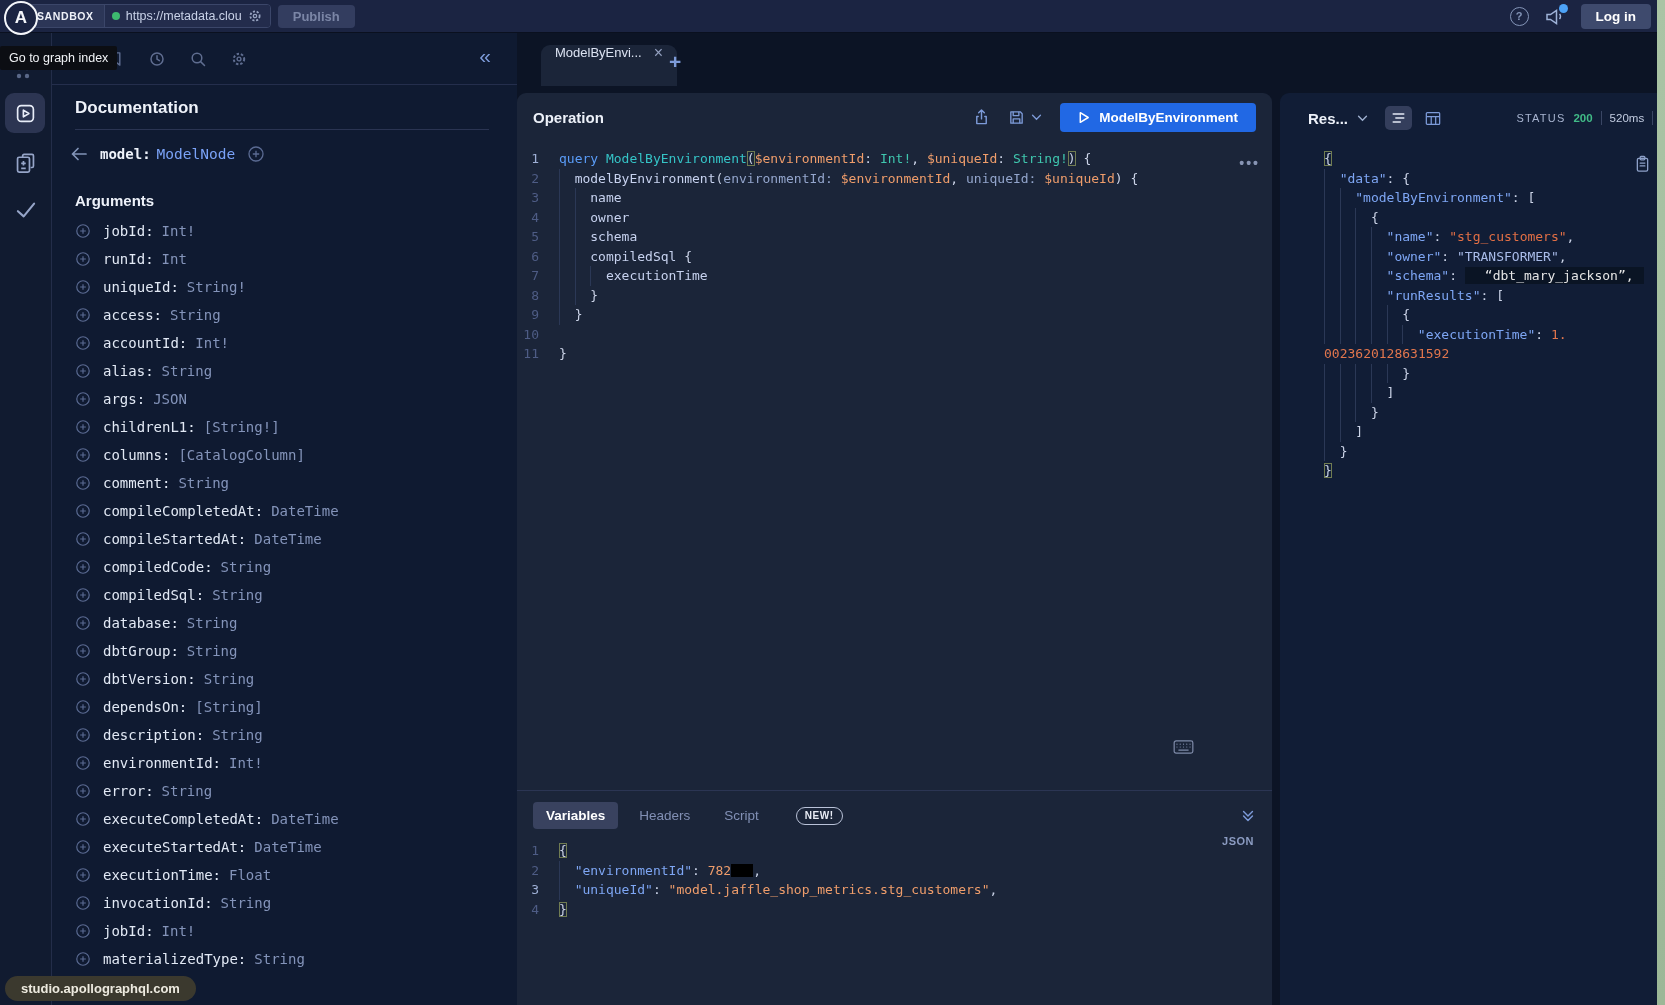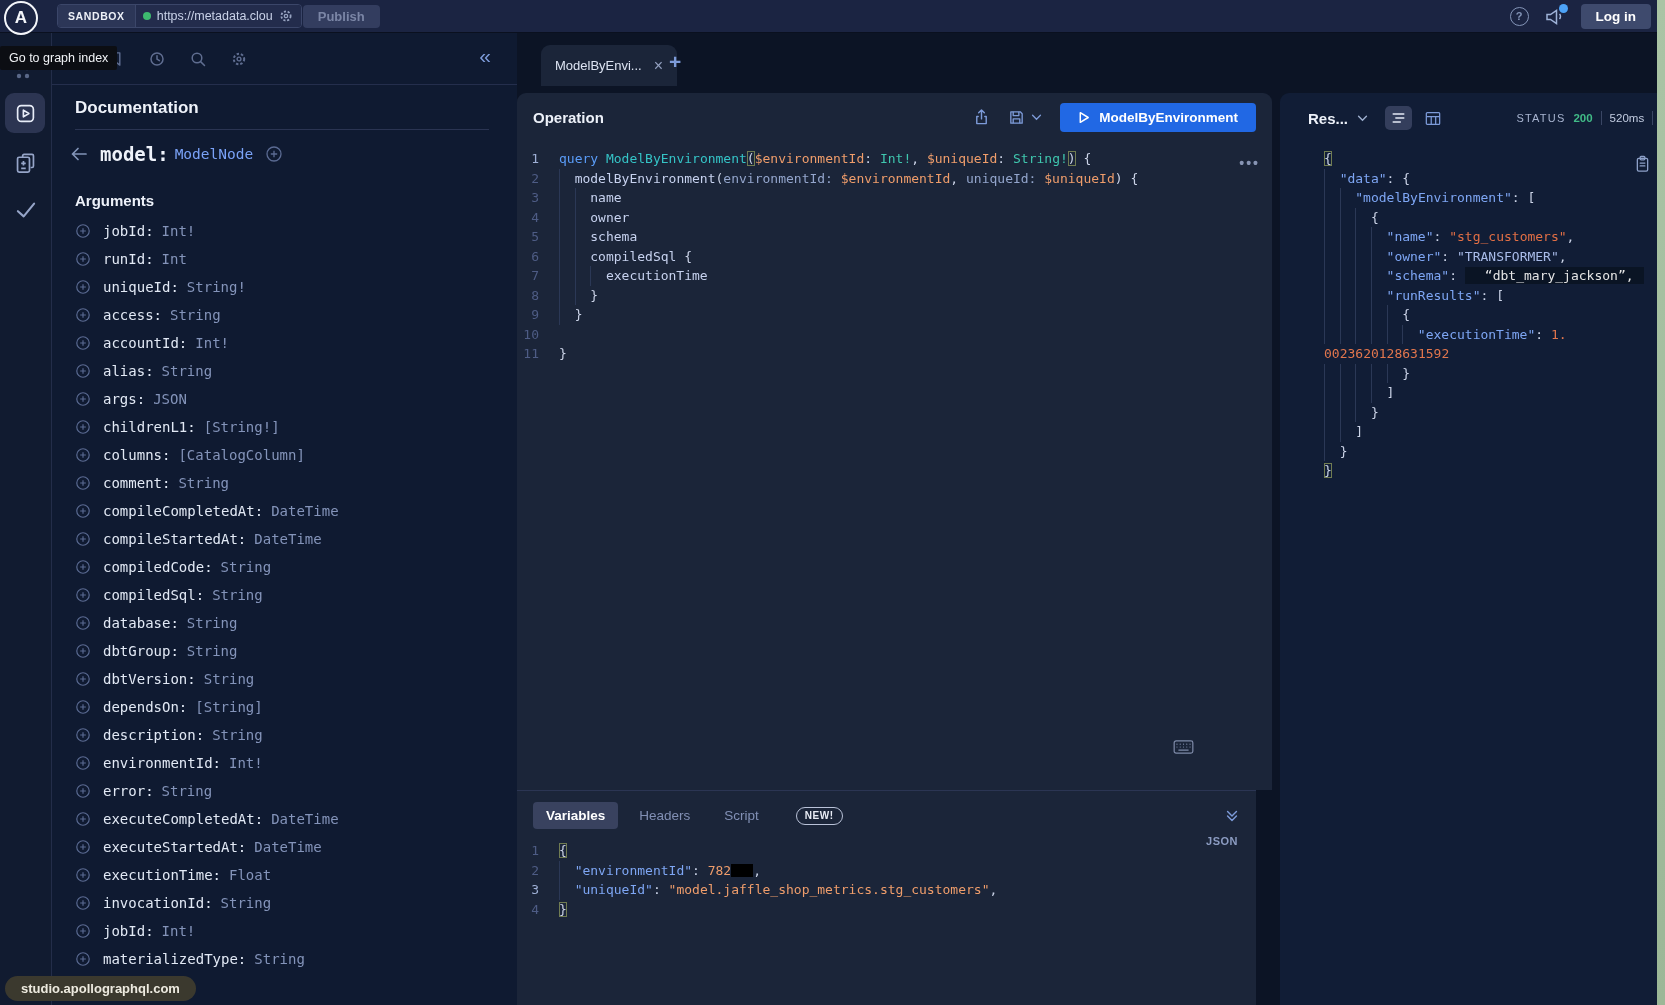--- a/index.html
+++ b/index.html
@@ -2,26 +2,26 @@
 <html><head>
 <meta charset="utf-8">
 <style>
   *{margin:0;padding:0;box-sizing:border-box}
   html,body{width:1665px;height:1005px;overflow:hidden}
   body{position:relative;background:#0c1425;font-family:"Liberation Sans",sans-serif;color:#dfe5f2}
   svg{display:block}
   
   .topbar{position:absolute;left:0;top:0;width:100%;height:33px;background:#1b2442;display:flex;align-items:center;z-index:6;border-bottom:1px solid #0a101f}
   .logo{position:absolute;left:4px;top:1px;width:34px;height:34px;border:2.5px solid #f4f6fa;border-radius:50%;display:flex;align-items:center;justify-content:center;font-weight:bold;font-size:17px;color:#f4f6fa;background:#1b2442;z-index:7}
-  .urlgroup{margin-left:57px;display:flex;align-items:stretch;border:1px solid #3b4669;border-radius:4px;height:24px;overflow:hidden}
+  .urlgroup{margin-left:26px;display:flex;align-items:stretch;border:1px solid #3b4669;border-radius:4px;height:24px;overflow:hidden}
   .sandbox{background:#2c3657;padding:0 10px;font-size:10.5px;font-weight:bold;letter-spacing:.6px;color:#eef1f8;display:flex;align-items:center;border-right:1px solid #3b4669}
   .urlbox{display:flex;align-items:center;gap:6px;padding:0 7px;width:165px;background:#232c4c}
   .gdot{width:8px;height:8px;border-radius:50%;background:#3dba6f;flex:none}
   .urltext{font-size:12.5px;color:#c9d2e8;white-space:nowrap;overflow:hidden;flex:1}
-  .publish{margin-left:1px;background:#333d5f;color:#7b86a6;font-weight:bold;font-size:13px;padding:4px 15px;border-radius:4px}
+  .publish{margin-left:7px;background:#333d5f;color:#7b86a6;font-weight:bold;font-size:13px;padding:4px 15px;border-radius:4px}
   .tb-right{margin-left:auto;display:flex;align-items:center;gap:16px;padding-right:14px}
   .helpico{width:19px;height:19px;border:1.5px solid #8495b8;border-radius:50%;color:#8495b8;font-size:11px;font-weight:bold;display:flex;align-items:center;justify-content:center}
   .mega{position:relative;color:#9fb2d8}
   .megadot{position:absolute;right:-3px;top:-4px;width:9px;height:9px;border-radius:50%;background:#4da3f7}
   .login{background:#3e4a6d;color:#fff;font-weight:bold;font-size:13.5px;padding:5px 15px;border-radius:4px}
   
   .rail{position:absolute;left:0;top:33px;width:52px;bottom:0;background:#111b30;border-right:1px solid #232d49}
   .rail-grid{position:absolute;left:12px;top:28px;color:#5a6888}
   .rail-sel{position:absolute;left:5px;top:60px;width:40px;height:40px;background:#2c3552;border-radius:9px;display:flex;align-items:center;justify-content:center;color:#e8edf8}
   .rail-ico{position:absolute;left:13px;color:#96a5c8}
@@ -30,34 +30,34 @@
   .tooltip{position:absolute;left:0;top:46px;background:#0c0e13;color:#f0f2f5;font-size:12.5px;padding:5px 9px;z-index:9;border-radius:2px;white-space:nowrap}
   
   .doc{position:absolute;left:52px;top:33px;width:465px;bottom:0;background:#0f1a31;overflow:hidden}
   .doc-toolbar{height:52px;display:flex;align-items:center;gap:23px;padding-left:56px;border-bottom:1px solid #242e4c;color:#5f6d90;position:relative}
   .collapse-l{position:absolute;right:26px;top:11px;color:#7d9bd9;font-size:21px}
   .doc-body{padding:13px 28px 0 13px;height:calc(100% - 52px);overflow:hidden}
   .doc-title{font-size:17px;font-weight:bold;color:#eef2fa;padding-left:10px}
   .doc-hr{height:1px;background:#2a3452;margin:11px 0 0 10px}
   .crumb{display:flex;align-items:center;gap:12px;margin:12px 0 0 4px;height:24px}
   .crumb .back{color:#8294b8}
-  .crumb .cname{font-family:"DejaVu Sans Mono",monospace;font-size:19px;font-weight:bold;color:#eef2fa}
+  .crumb .cname{font-family:"DejaVu Sans Mono",monospace;font-size:14px;font-weight:bold;color:#eef2fa}
   .crumb .ctype{font-family:"DejaVu Sans Mono",monospace;font-size:14.5px;color:#7aa2f7;margin-left:-6px}
   .sec-head{display:flex;align-items:center;gap:14px;font-size:15px;font-weight:bold;color:#edf1f9;margin:26px 0 8px 10px}
   .sec-head .hico{color:#7d9bd9}
   .doc-row{display:flex;align-items:center;gap:12px;height:28px;padding-left:10px;font-family:"DejaVu Sans Mono",monospace;font-size:14px}
   .doc-row .fname{color:#e2e9f5}
   .doc-row .ftype{color:#8494ba;margin-left:-4px}
   .plus-ic{color:#5b6b93;display:flex}
   
   .statuspill{position:absolute;left:5px;bottom:4px;background:#3b392e;color:#edeadf;font-weight:bold;font-size:13px;padding:5px 16px;border-radius:14px;z-index:10}
   .edgestrip{position:absolute;right:0;top:0;width:8px;height:100%;background:linear-gradient(#aac4a5,#9cb797);z-index:8}
   
   .tabbar{position:absolute;left:517px;top:45px;height:41px;right:10px}
-  .tab{position:absolute;left:24px;top:0;height:41px;background:#1b2539;border-radius:9px 9px 0 0;display:flex;align-items:center;padding:0 14px;gap:12px;font-size:13px;color:#dce3f2}
+  .tab{position:absolute;left:24px;top:0;height:41px;background:#1b2539;border-radius:9px 9px 0 0;display:flex;padding:0 14px;gap:12px;font-size:13px;color:#dce3f2}
   .tab-close{color:#94a1c0;font-size:16px;line-height:1}
   .addtab{position:absolute;left:152px;top:5px;color:#7d9bd9;font-size:21px;font-weight:bold}
   
   .code{font-family:"DejaVu Sans Mono",monospace;font-size:13px;line-height:19.5px;color:#ccd4e8}
   .cl{display:flex;height:19.5px;white-space:pre}
   .ln{flex:none;width:42px;text-align:right;padding-right:20px;color:#4e5c85}
   .ln.act{color:#9fb0d6}
   .g{flex:none;width:2ch;border-left:1px solid #2b3856;height:100%}
   .ct{white-space:pre}
   .tk.kw{color:#5a9cf8}.tk.op{color:#35c4c7}.tk.fld{color:#c7d2ef}.tk.argn{color:#93a5cc}
@@ -71,21 +71,21 @@
   .op-panel{position:absolute;left:0;right:0;top:7px;bottom:215px;background:#1b2539;border-radius:9px 9px 0 0}
   .op-header{height:48px;display:flex;align-items:center;padding:12px 16px;gap:20px}
   .op-title{font-size:15px;font-weight:bold;color:#edf1f9}
   .op-actions{margin-left:auto;display:flex;align-items:center;gap:18px;color:#7d9bd9}
   .savewrap{display:flex;align-items:center;gap:6px}
   .runbtn{background:#2168e4;color:#fff;font-weight:bold;font-size:13.5px;padding:7px 18px;border-radius:4px;display:flex;align-items:center;gap:9px}
   .op-code{position:absolute;top:56px;left:0;right:0;bottom:0;overflow:hidden}
   .op-more{position:absolute;right:12px;top:62px;color:#8794b3;font-size:14px;letter-spacing:2px;font-weight:bold}
   .kbd-ico{position:absolute;right:78px;bottom:36px;color:#7e8aa8}
   
-  .vars-panel{position:absolute;left:0;right:16px;bottom:0;height:215px;background:#1b2539;border-top:1px solid #2b3553}
+  .vars-panel{position:absolute;left:0;right:0;bottom:0;height:215px;background:#1b2539;border-top:1px solid #2b3553}
   .vars-tabs{display:flex;align-items:center;gap:8px;padding:11px 16px 2px}
   .vtab{padding:6px 13px;border-radius:4px;font-size:13.5px;color:#8290b5}
   .vtab.sel{background:#39425f;color:#fff;font-weight:bold}
   .newbadge{border:1px solid #b9c2d8;border-radius:10px;font-size:10px;font-weight:bold;color:#e8ecf5;padding:2.5px 8px;margin-left:16px;letter-spacing:.5px}
   .vars-collapse{margin-left:auto;color:#7d9bd9}
   .json-label{position:absolute;right:18px;top:44px;color:#8c9cc2;font-size:11px;font-weight:bold;letter-spacing:.5px}
   .vars-code{margin-top:10px}
   
   .resp-panel{position:absolute;left:1280px;top:93px;width:422px;bottom:0;background:#111d36;border-radius:9px 9px 0 0}
   .resp-header{display:flex;align-items:center;padding:13px 14px 6px 28px;gap:9px}

